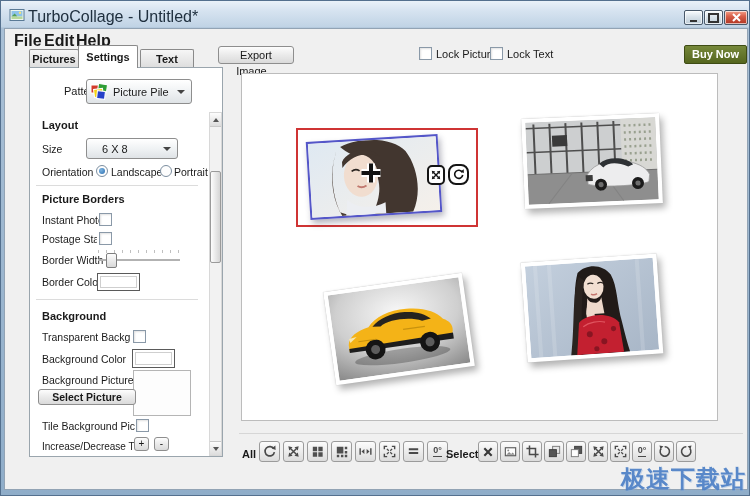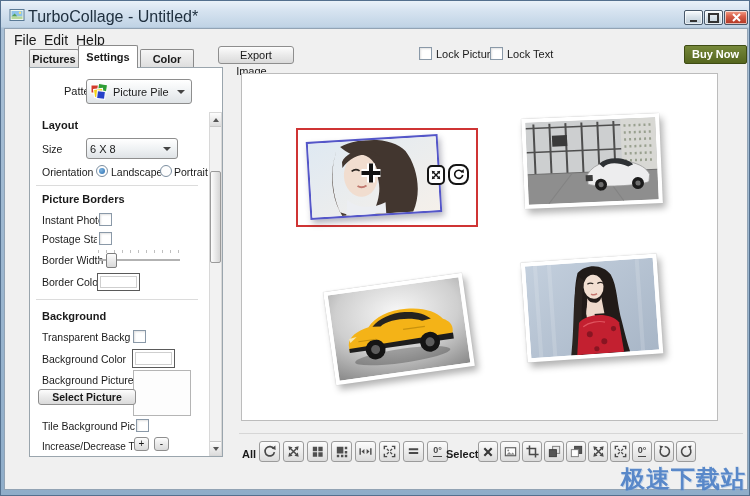--- a/index.html
+++ b/index.html
@@ -14,21 +14,21 @@
   .wbtn{top:9px;height:13px;border:1px solid #49596a;border-radius:2px;
         background:linear-gradient(#fafdff,#d9e3ea 45%,#bfcdd8);
         box-shadow:inset 0 0 0 1px rgba(255,255,255,.65);
         display:flex;align-items:center;justify-content:center;}
   .wbtn-min{left:683px;width:17px;} .wbtn-max{left:703px;width:17px;} .wbtn-close{left:723px;width:22px;
         background:linear-gradient(#f3a18b,#d9604a 40%,#b03422);}
   .glyph-min{width:7px;height:2px;background:#333;margin-top:6px;}
   .glyph-max{width:7px;height:6px;border:2px solid #333;}
   
   .client{left:3px;top:27px;width:744px;height:462px;background:#f0f0f0;border:1px solid #92a3b4;box-sizing:border-box;}
-  .menu-item{top:30px;font-size:14px;padding:1px 3px;}
+  .menu-item{top:30px;font-size:16px;padding:1px 3px;font-weight:bold;}
   .mi-file{left:10px;} .mi-edit{left:40px;text-align:right;} .mi-help{left:72px;}
   
   .tab{height:18px;top:48px;border:1px solid #8a8a8a;border-bottom:none;border-radius:2px 2px 0 0;
        background:linear-gradient(#f6f6f6,#dedede);font-weight:bold;text-align:center;line-height:18px;box-sizing:border-box;}
   .tab-pictures{left:28px;width:50px;} .tab-text{left:139px;width:54px;}
   .tab-active{left:77px;width:60px;top:44px;height:23px;background:#fff;line-height:22px;z-index:6;}
   .btn97{border:1px solid #8e8e8e;border-radius:3px;background:linear-gradient(#fdfdfd,#ececec 45%,#dadada);
          text-align:center;box-sizing:border-box;}
   .export-btn{left:217px;top:45px;width:76px;height:18px;line-height:16px;}
   .checkbox{width:13px;height:13px;background:#fff;border:1px solid #8a99a8;box-sizing:border-box;
@@ -123,21 +123,21 @@
   </div>
 
   <div class="abs client"></div>
 
   <div class="abs menu-item mi-file">File</div>
   <div class="abs menu-item mi-edit">Edit</div>
   <div class="abs menu-item mi-help">Help</div>
 
   <div class="abs tab tab-pictures">Pictures</div>
   <div class="abs tab tab-active">Settings</div>
-  <div class="abs tab tab-text">Color</div>
+  <div class="abs tab tab-text">Text</div>
 
   <div class="abs btn97 export-btn">Export Image...</div>
   <div class="abs checkbox cb-lockpics"></div>
   <div class="abs lbl-lockpics">Lock Pictures</div>
   <div class="abs checkbox cb-locktext"></div>
   <div class="abs lbl-locktext">Lock Text</div>
   <div class="abs buy-btn">Buy Now</div>
 
   <div class="abs sidebar">
     <div class="sb" style="left:34px;top:17px;font-size:11px;">Pattern</div>
@@ -158,21 +158,21 @@
         </div>
       <div class="sc-thumb"></div>
       <div class="sc-btn sc-down">
           <div class="tri-down"></div>
         </div>
     </div>
 
     <div class="sb-h" style="left:12px;top:51px;">Layout</div>
     <div class="sb" style="left:12px;top:75px;">Size</div>
     <div class="dd" style="left:56px;top:70px;width:92px;height:21px;">
-      <span style="margin-left:3px;text-align:center;">6 X 8</span>
+      <span style="margin-left:15px;text-align:center;">6 X 8</span>
       <div class="caret"></div>
     </div>
     <div class="sb" style="left:12px;top:98px;">Orientation</div>
     <div class="radio sel" style="left:66px;top:97px;"></div>
     <div class="sb" style="left:81px;top:98px;">Landscape</div>
     <div class="radio" style="left:130px;top:97px;"></div>
     <div class="sb" style="left:144px;top:98px;">Portrait</div>
 
     <div class="divider" style="top:117px;"></div>
 

